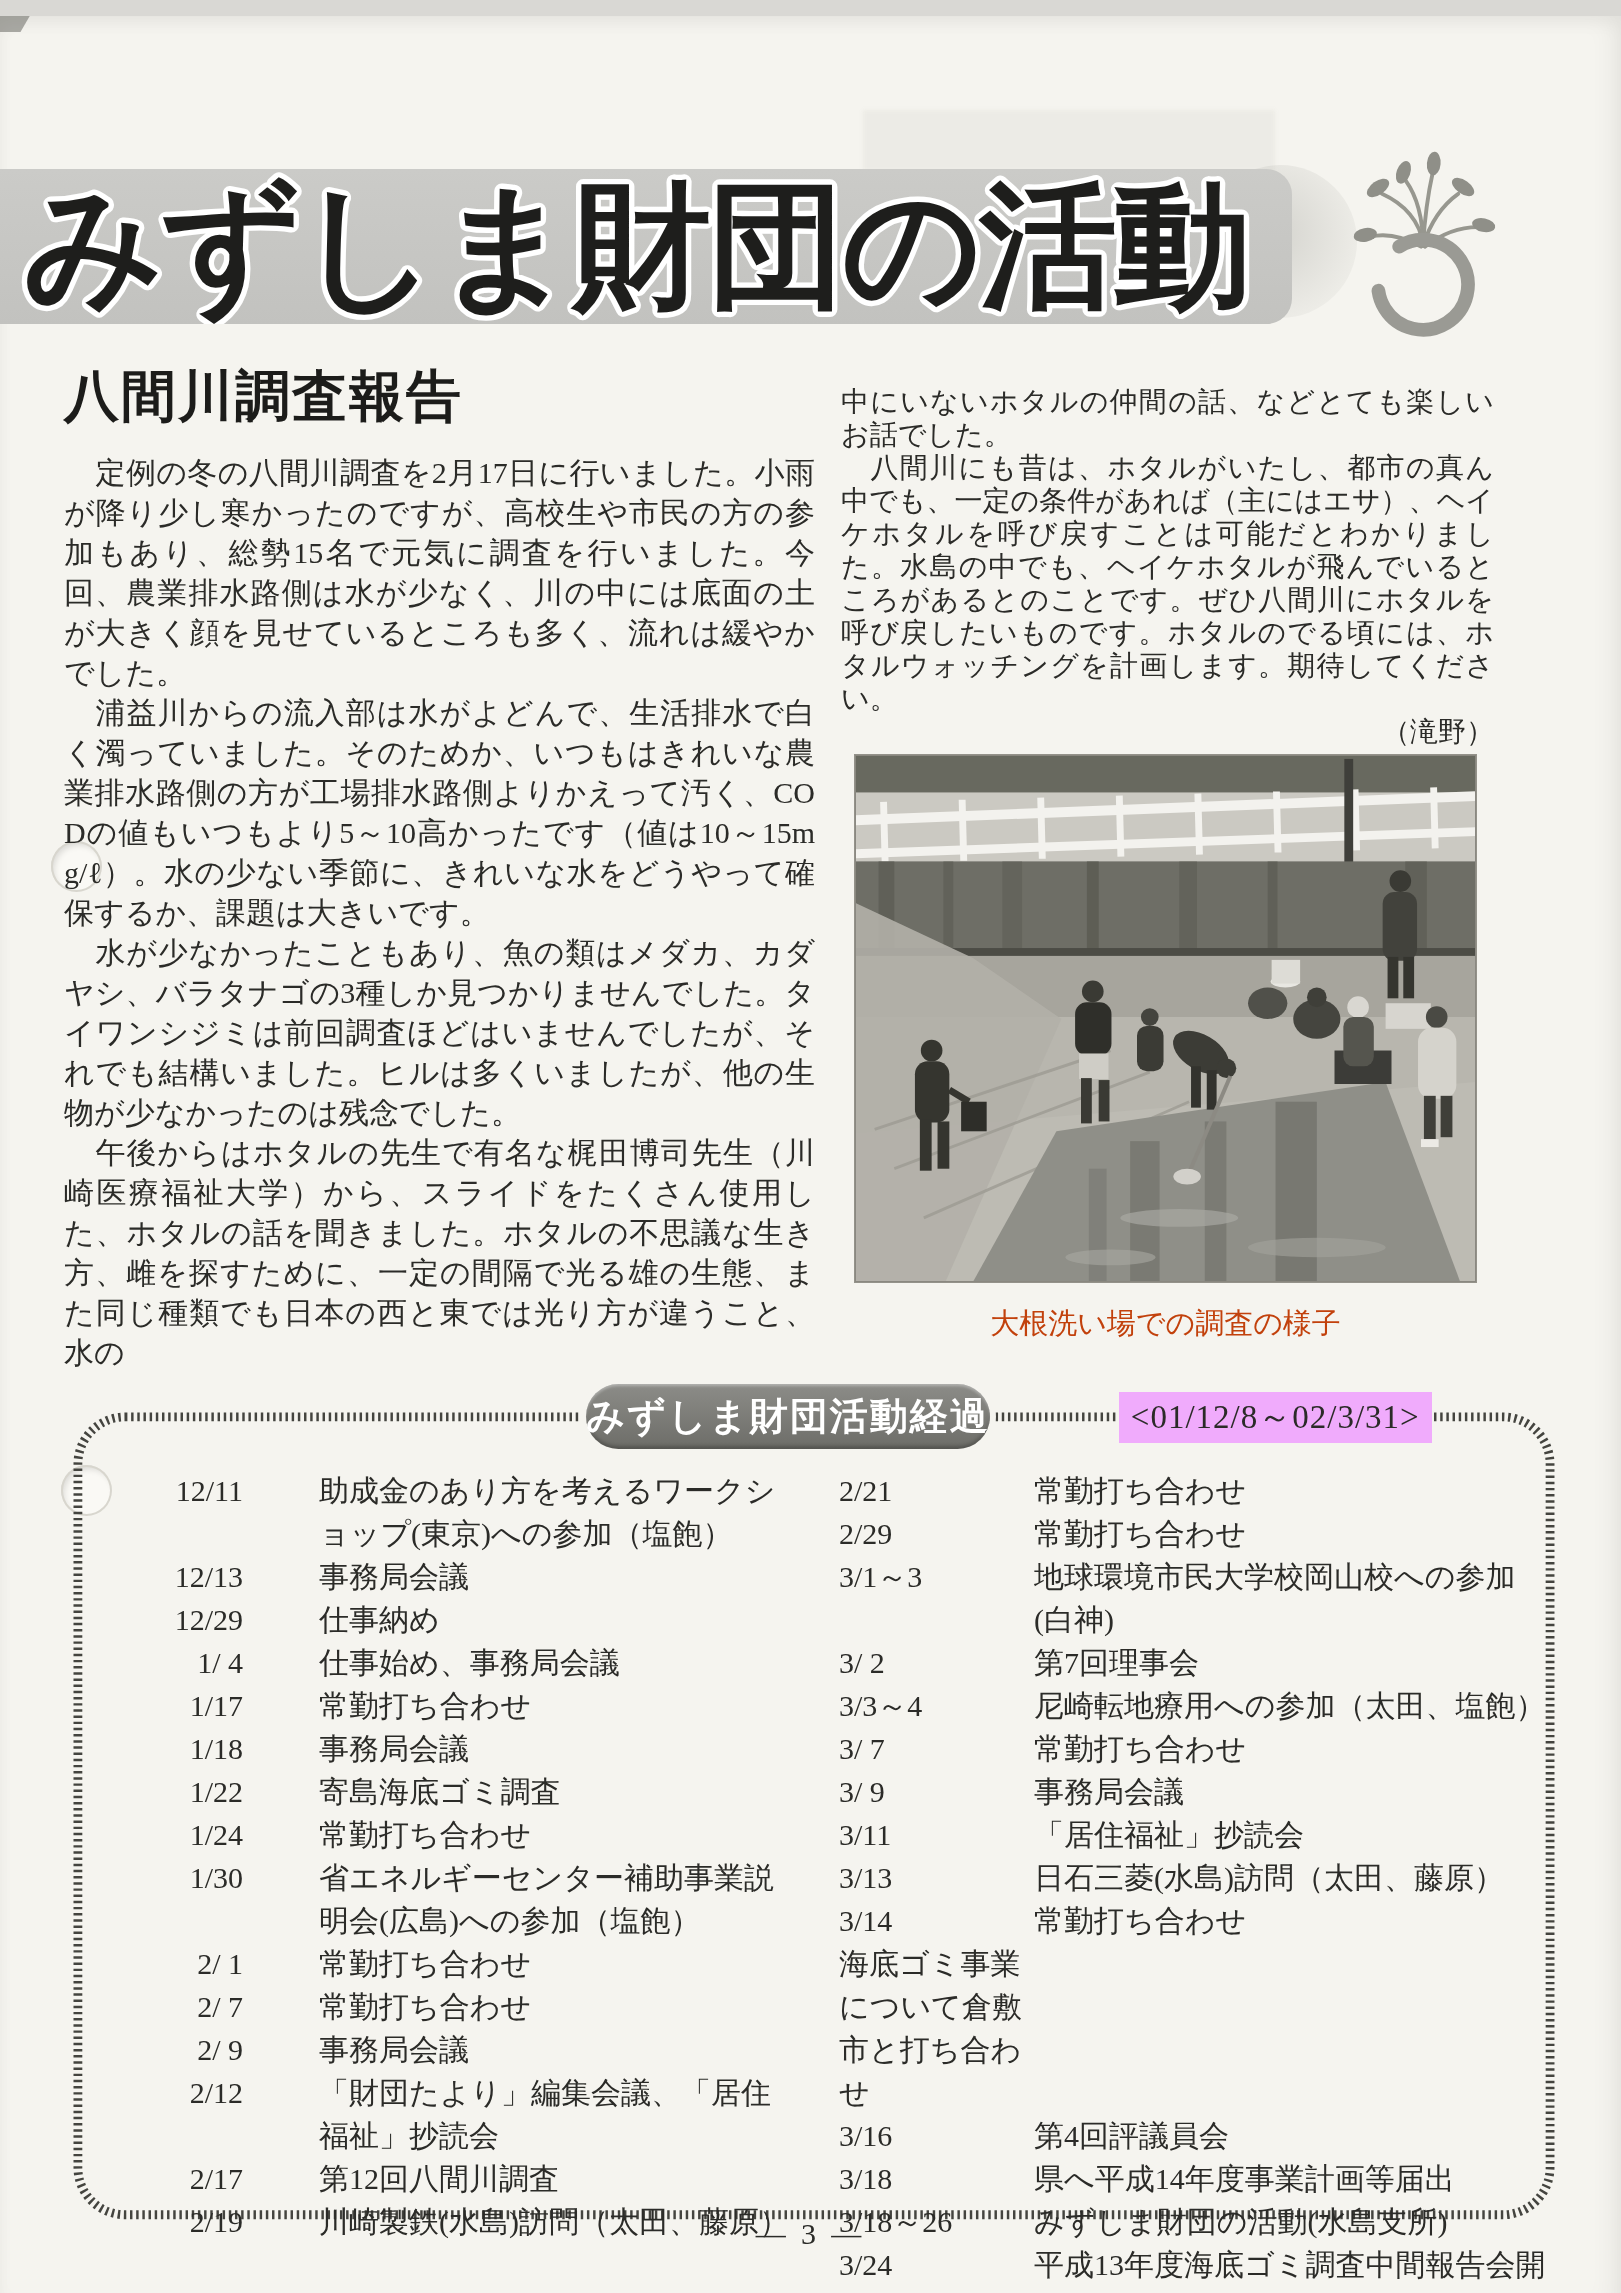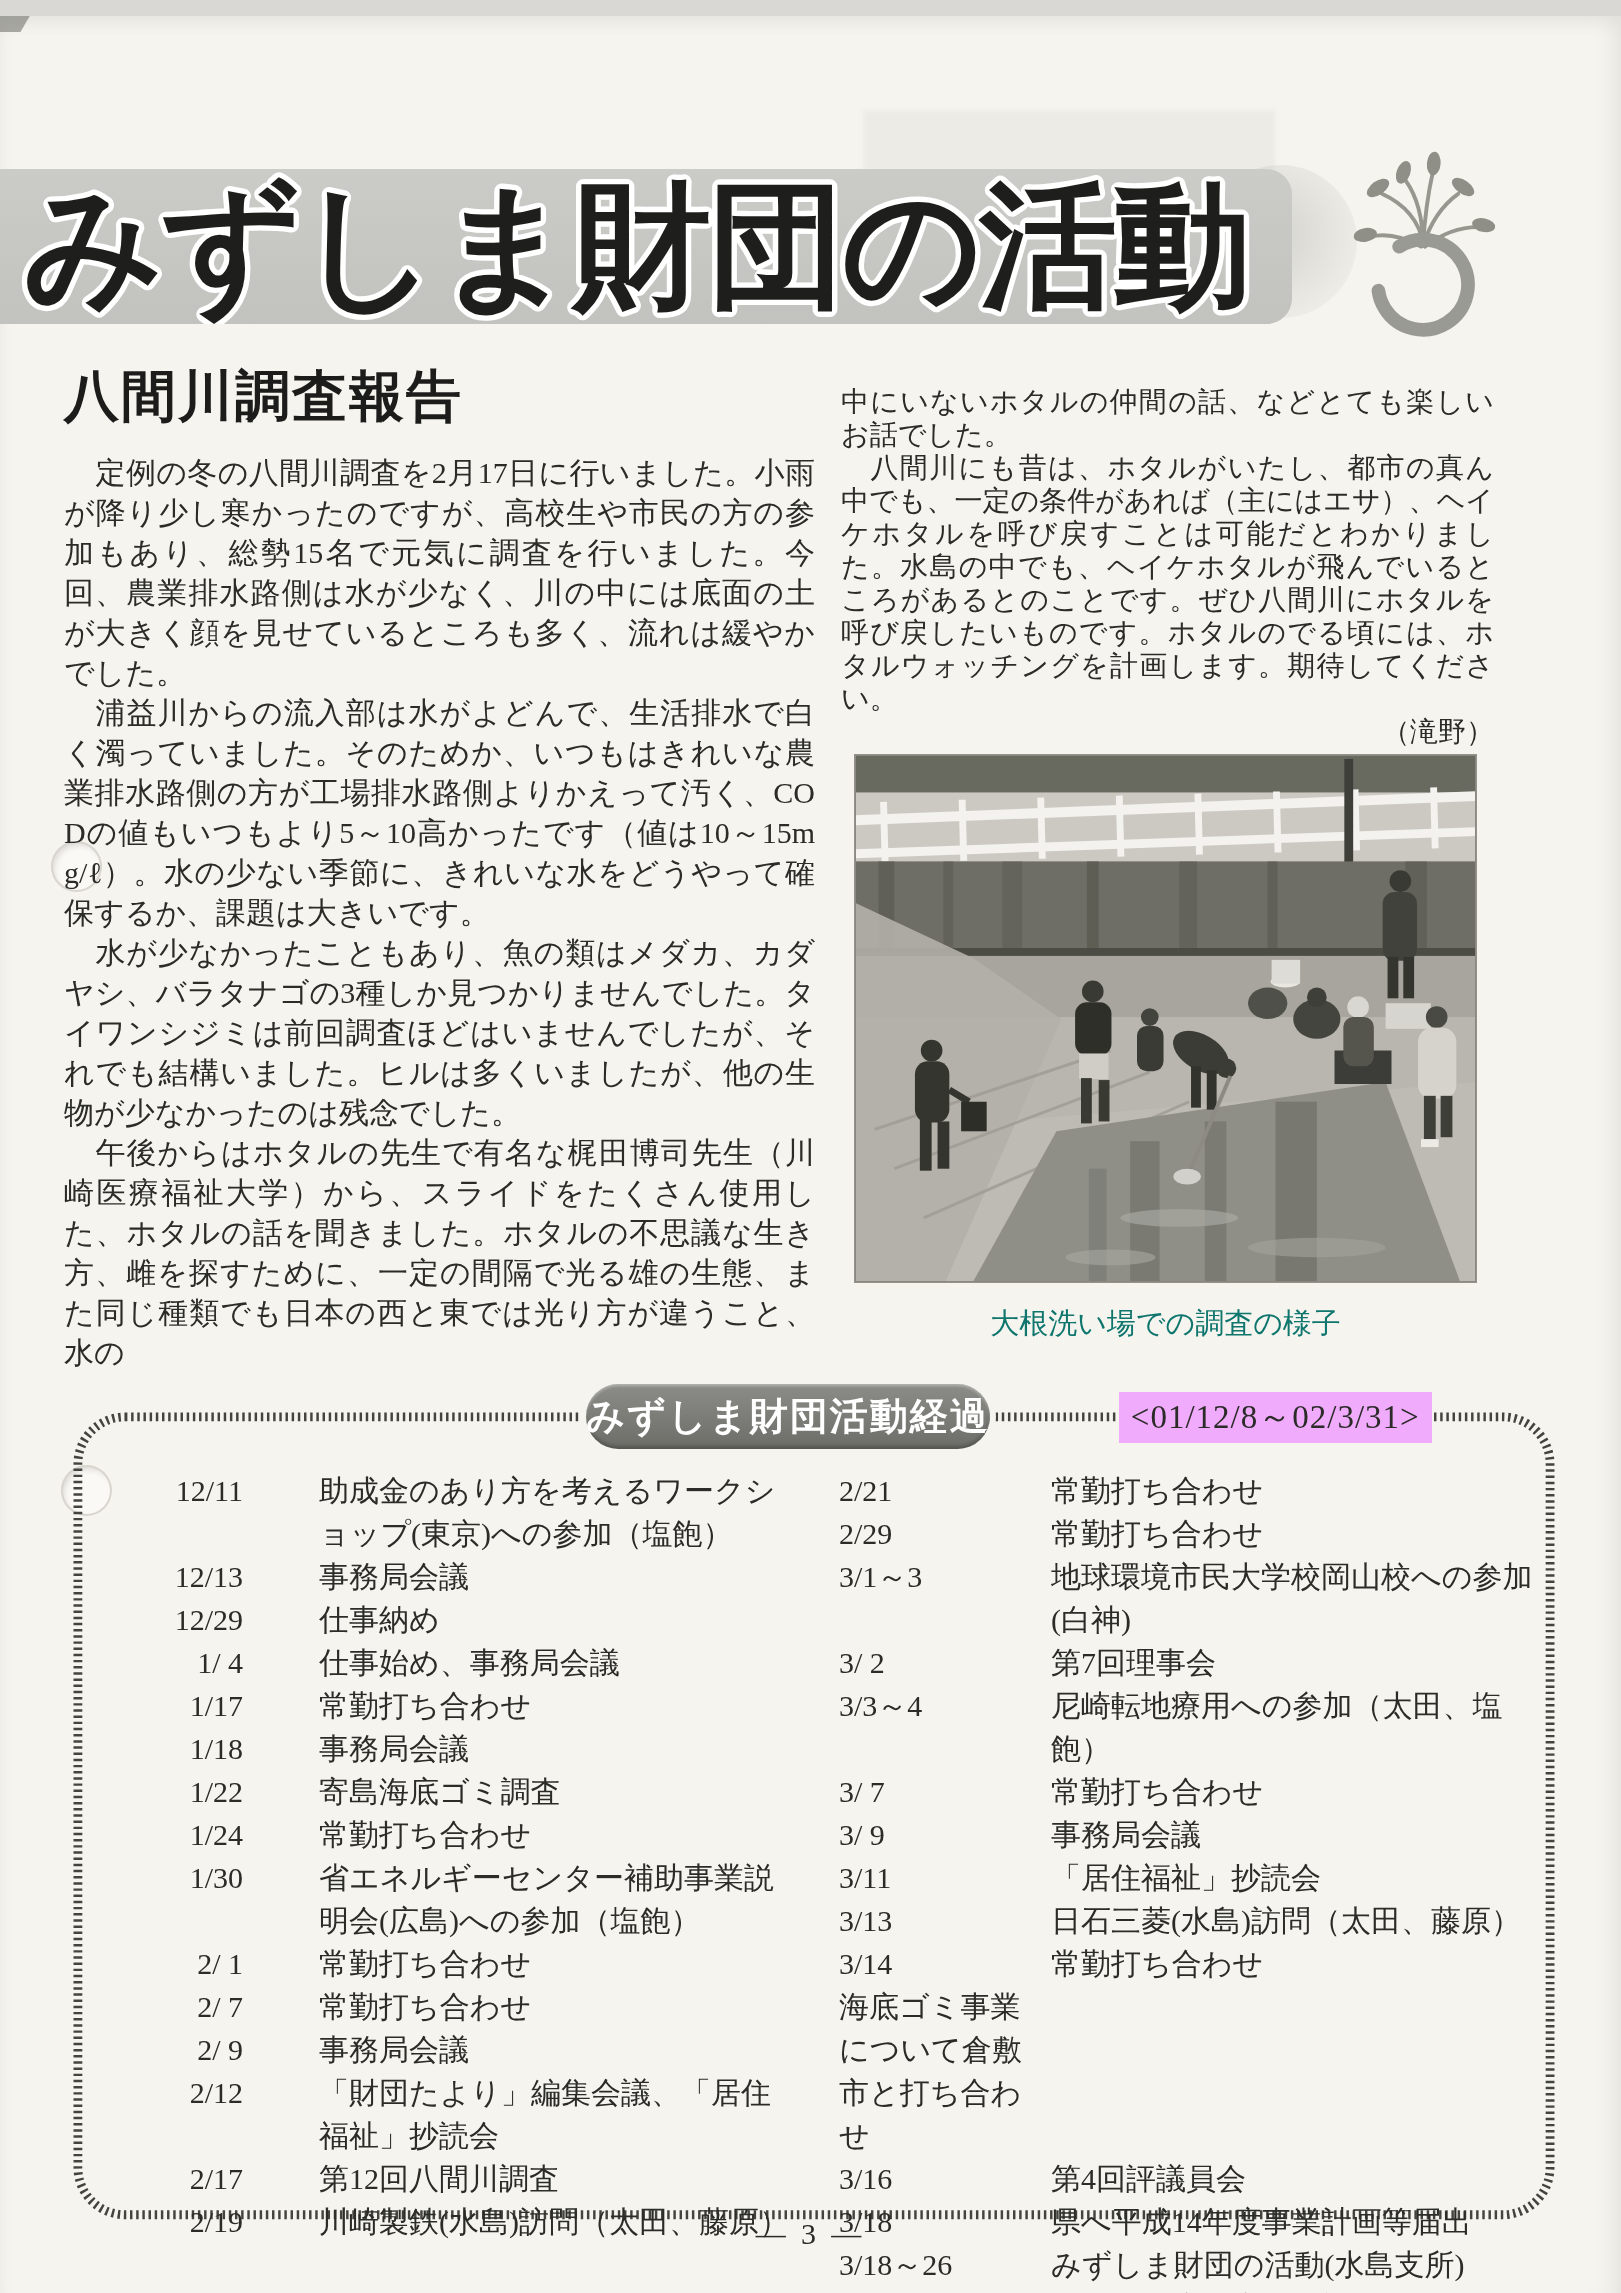--- a/index.html
+++ b/index.html
@@ -38,41 +38,41 @@
   .col p{margin:0;}
   .col p.indent{text-indent:1.05em;}
   .left-col{left:64px;top:437px;width:751px;font-size:30px;line-height:40px;}
   .right-col{left:841px;top:369px;width:653px;font-size:28px;line-height:33px;}
   .sign{text-align:right;margin:0;}
   
   .photo{position:absolute;left:855px;top:739px;width:621px;height:527px;
     box-shadow:0 0 0 1px #94928a;}
   .photo svg{display:block;width:100%;height:100%;}
   .photo-caption{position:absolute;left:855px;top:1288px;width:621px;text-align:center;
-    font-size:29px;color:#0f766e;}
+    font-size:29px;color:#c2410c;}
   
   .act-border{position:absolute;left:73px;top:1396px;width:1482px;height:808px;}
   .act-banner{
     position:absolute;left:586px;top:1368px;width:404px;height:65px;border-radius:33px;
     background:linear-gradient(#8c8c88,#6d6d68);
     box-shadow:0 0 0 5.9px #f5f4ef, inset 0 2px 2.9px rgba(255,255,255,.35), inset 0 -2.9px 3.9px rgba(0,0,0,.25);
     display:flex;align-items:center;justify-content:center;
     font-family:"DejaVu Sans","Liberation Sans",sans-serif;font-weight:bold;
     font-size:38px;color:#ffffff;letter-spacing:2px;
   }
   .act-range{
     position:absolute;left:1119px;top:1376px;height:51px;line-height:51px;
     background:#f0abfc;padding:0 11.8px;font-size:33px;color:#2b2b28;letter-spacing:1px;
   }
   .act-list{position:absolute;top:1453px;font-size:30px;line-height:43px;}
   .act-list-left{left:98px;width:700px;}
   .act-list-right{left:839px;width:708px;}
   .act-row{display:grid;}
   .act-list-left .act-row{grid-template-columns:145px 1fr;column-gap:76px;}
-  .act-list-right .act-row{grid-template-columns:186px 1fr;column-gap:26px;}
+  .act-list-right .act-row{grid-template-columns:186px 1fr;column-gap:9px;}
   .act-list-left .act-date{text-align:right;white-space:pre;}
   .act-list-right .act-date{text-align:left;white-space:pre;}
   .act-text{word-break:break-all;}
   
   .page-number{position:absolute;left:0;top:2201px;width:1621px;text-align:center;
     font-size:30px;letter-spacing:3.9px;}
 </style>
 </head>
 <body>
 

